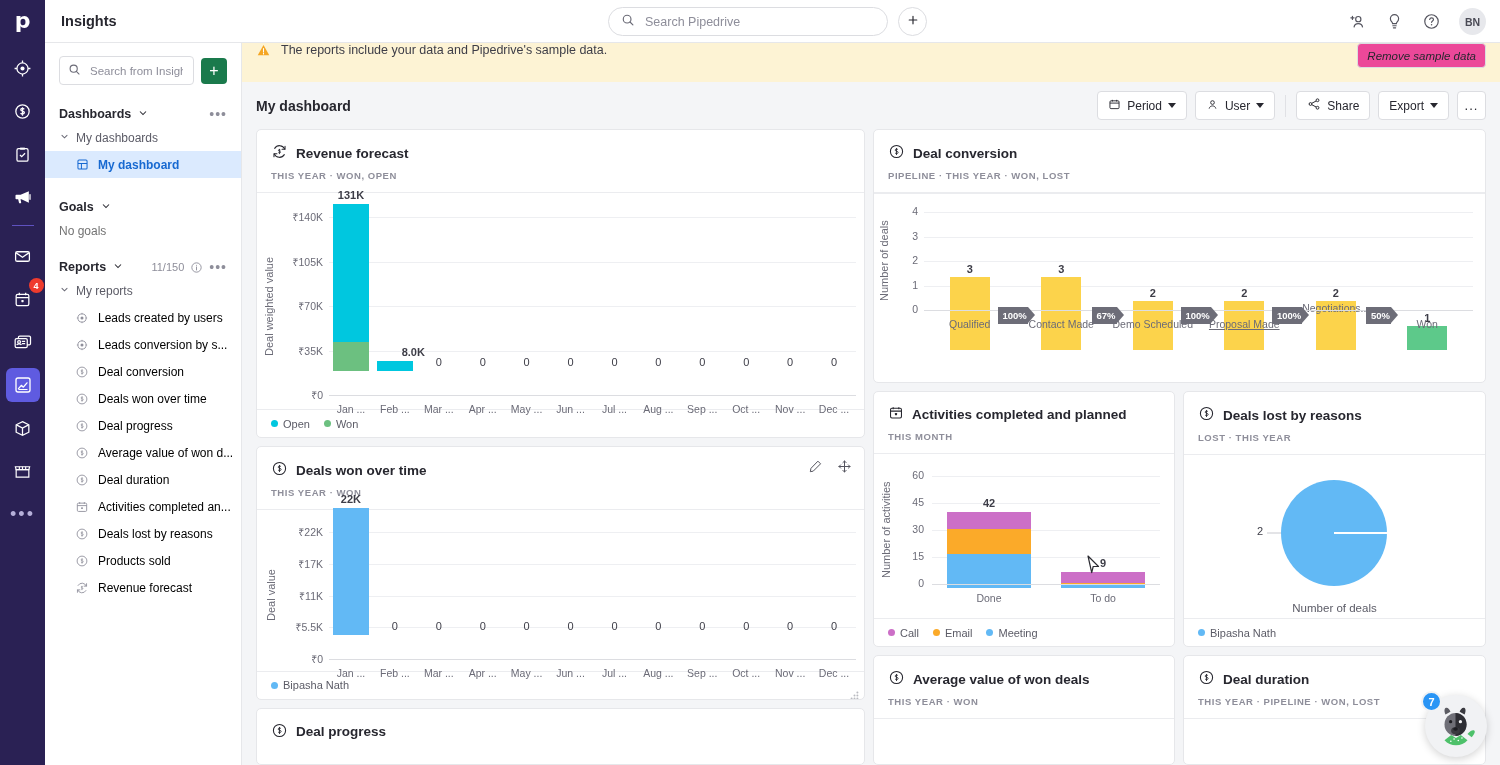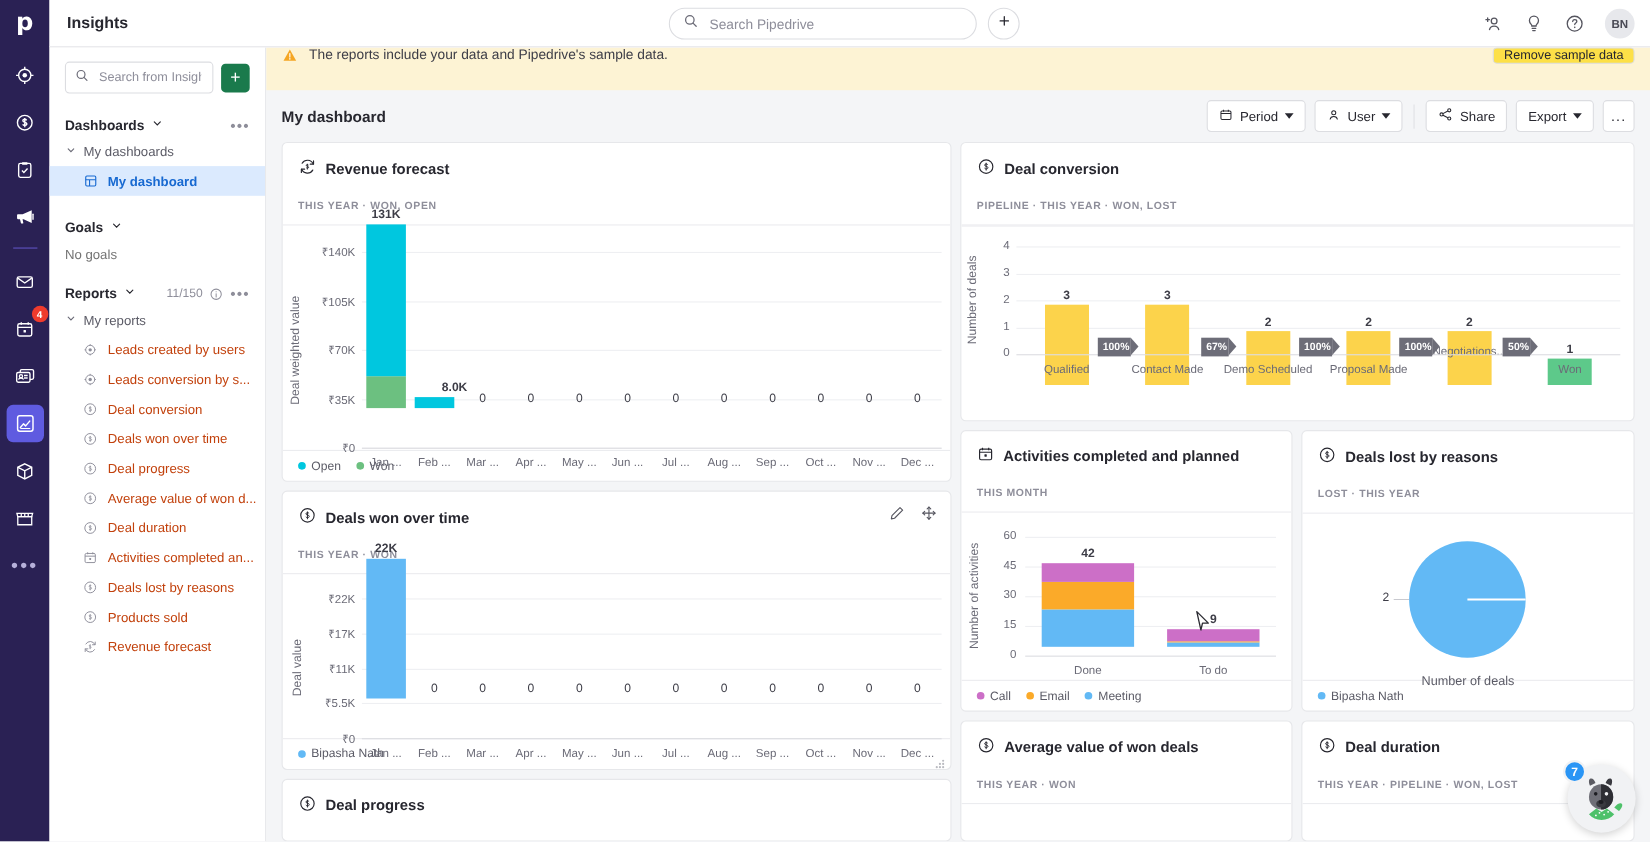--- a/index.html
+++ b/index.html
@@ -112,43 +112,44 @@
   .side-head-count { font-size: 11px; color: #8e8e9a; margin-left: auto; }
   .side-dots { color: #8e8e9a; font-size: 14px; letter-spacing: 1px; line-height: 1; cursor: pointer; }
   .side-sub {
     display: flex; align-items: center; gap: 6px;
     padding: 0 14px 0 14px; height: 26px;
     font-size: 12px; color: #5b5b66; cursor: pointer;
   }
   .side-empty { padding: 6px 14px 0; font-size: 12px; color: #737373; }
   .side-leaf {
     display: flex; align-items: center; gap: 9px;
-    height: 27px; padding-left: 30px; font-size: 12px; color: #c2410c;
+    height: 27px; padding-left: 30px; font-size: 12px; color: #000000;
     cursor: pointer; white-space: nowrap; overflow: hidden;
   }
   .side-leaf.selected {
     background: #dbeafe; color: #1769d1; font-weight: 700;
   }
   .side-leaf .leaf-ic { flex: 0 0 14px; display: flex; align-items: center; justify-content: center; }
 
   
   .main {
     position: absolute; left: 242px; top: 43px;
     width: 1258px; height: 722px; overflow: hidden; background: #f4f5f7;
   }
   .banner {
     height: 39px; background: #fdf3d4;
     display: flex; padding: 0 14px; gap: 10px;
   }
   .banner-text { font-size: 12.5px; color: #3d3d47; }
   .banner-btn {
-    margin-left: auto; height: 15px; padding: 0 9px;
-    background: #fde047; border: 1px solid #dcdde1; border-radius: 4px;
+    margin-left: auto; height: 25px; padding: 0 9px;
+    background: #ec4899; border: 1px solid #dcdde1; border-radius: 4px;
     font-size: 11.5px; color: #27272f; display: flex; align-items: center; cursor: pointer;
     font-family: "Liberation Sans", sans-serif;
+    font-style: italic;
   }
   .dash-bar {
     height: 47px; display: flex; align-items: center; padding: 0 14px; gap: 8px;
   }
   .dash-title { font-size: 14px; font-weight: 700; color: #27272f; }
   .dash-actions { margin-left: auto; display: flex; align-items: center; gap: 8px; }
   .btn {
     height: 29px; padding: 0 10px; background: #fff;
     border: 1px solid #dcdde1; border-radius: 4px;
     display: flex; align-items: center; gap: 6px;
@@ -168,21 +169,21 @@
   .col-left { width: 615px; }
   .col-right { width: 613px; }
   .row2 { display: flex; gap: 8px; }
 
   .card {
     background: #fff; border: 1px solid #e6e7ea; border-radius: 5px;
     display: flex; flex-direction: column; overflow: hidden; position: relative;
   }
   .card-head { padding: 13px 14px 11px; position: relative; }
   .card-title { display: flex; align-items: center; gap: 8px; font-size: 13.5px; font-weight: 700; color: #27272f; }
-  .card-meta { margin-top: 19px; font-size: 9.5px; letter-spacing: .55px; color: #8e8e9a; font-weight: 700; }
+  .card-meta { margin-top: 7px; font-size: 9.5px; letter-spacing: .55px; color: #8e8e9a; font-weight: 700; }
   .card-tools { position: absolute; right: 12px; top: 12px; display: flex; gap: 14px; align-items: center; }
   .card-divider { height: 1px; background: #ebecef; }
   .card-body { flex: 1; position: relative; }
   .card-legend {
     border-top: 1px solid #ebecef; height: 28px;
     display: flex; align-items: center; gap: 14px; padding: 0 14px;
   }
   .lg { display: flex; align-items: center; gap: 5px; font-size: 11px; color: #5b5b66; }
   .dot { width: 7px; height: 7px; border-radius: 50%; display: inline-block; }
   .winrate { padding: 9px 14px; font-size: 12.5px; color: #27272f; font-weight: 400; }
@@ -853,21 +854,21 @@
                 <div class="bar-val b" style="left: 69.75px; bottom: 107.5px; width: 52px;">3</div>
                 <div class="xtick" style="left: 47.75px; top: 124px; width: 96px;">Qualified</div>
                 <div class="bar" style="left: 167.25px; bottom: 32px; width: 40px; height: 73.5px; background: rgb(252, 211, 75);"></div>
                 <div class="bar-val b" style="left: 161.25px; bottom: 107.5px; width: 52px;">3</div>
                 <div class="xtick" style="left: 139.25px; top: 124px; width: 96px;">Contact Made</div>
                 <div class="bar" style="left: 258.75px; bottom: 32px; width: 40px; height: 49px; background: rgb(252, 211, 75);"></div>
                 <div class="bar-val b" style="left: 252.75px; bottom: 83px; width: 52px;">2</div>
                 <div class="xtick" style="left: 230.75px; top: 124px; width: 96px;">Demo Scheduled</div>
                 <div class="bar" style="left: 350.25px; bottom: 32px; width: 40px; height: 49px; background: rgb(252, 211, 75);"></div>
                 <div class="bar-val b" style="left: 344.25px; bottom: 83px; width: 52px;">2</div>
-                <div class="xtick" style="left: 322.25px; top: 124px; width: 96px;">Proposal Made</div>
+                <div class="xtick" style="left: 322.25px; top: 124px; width: 96px; text-decoration: underline;">Proposal Made</div>
                 <div class="bar" style="left: 441.75px; bottom: 32px; width: 40px; height: 49px; background: rgb(252, 211, 75);"></div>
                 <div class="bar-val b" style="left: 435.75px; bottom: 83px; width: 52px;">2</div>
                 <div class="xtick" style="left: 413.75px; top: 108px; width: 96px;">Negotiations...</div>
                 <div class="bar" style="left: 533.25px; bottom: 32px; width: 40px; height: 24.5px; background: rgb(93, 201, 138);"></div>
                 <div class="bar-val b" style="left: 527.25px; bottom: 58.5px; width: 52px;">1</div>
                 <div class="xtick" style="left: 505.25px; top: 124px; width: 96px;">Won</div>
                 <div class="axisline" style="left: 50px; top: 116px; width: 549px;"></div>
                 <div class="conv" style="left: 123.5px; bottom: 58.46px; width: 30px;">100%</div>
                 <div class="conv" style="left: 217.5px; bottom: 58.46px; width: 25px;">67%</div>
                 <div class="conv" style="left: 306.5px; bottom: 58.46px; width: 30px;">100%</div>

